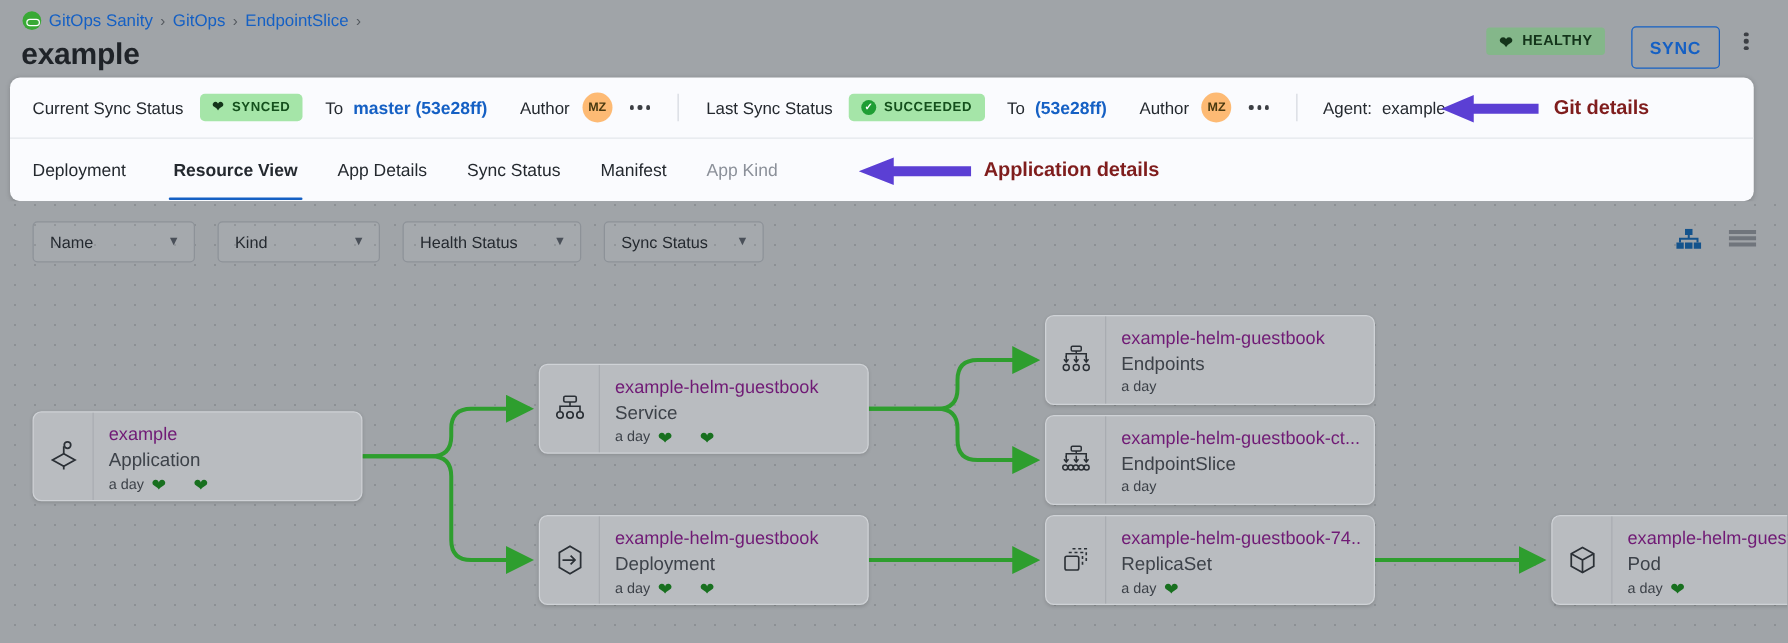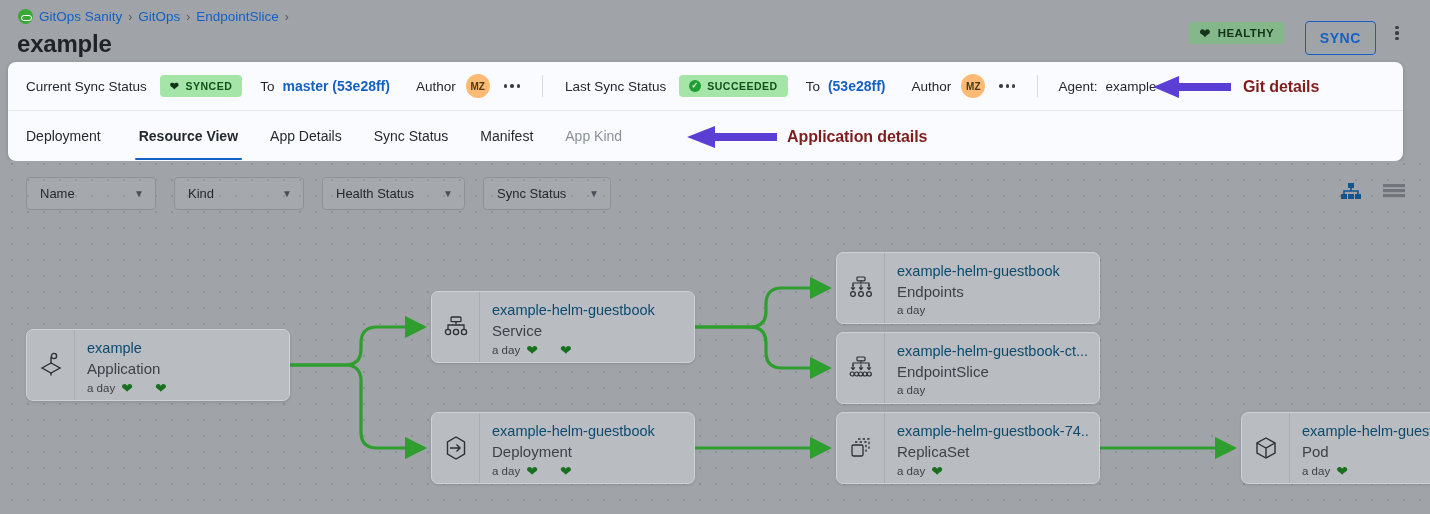--- a/index.html
+++ b/index.html
@@ -163,21 +163,21 @@
     box-shadow: 0 1px 3px rgba(0,0,0,0.13);
     display: flex; align-items: stretch; overflow: hidden;
   }
   .node-icon {
     width: 48px; flex: none; display: flex;
     align-items: center; justify-content: center;
     border-right: 1px solid #a9acb1;
   }
   .node-body { flex: 1; padding: 9px 10px 8px 12px; min-width: 0; }
   .node-title {
-    font-size: 14.5px; color: #0c4a6e; line-height: 1.25;
+    font-size: 14.5px; color: #701a75; line-height: 1.25;
     white-space: nowrap; overflow: hidden;
   }
   .node-kind { font-size: 15px; color: #3d4249; margin-top: 3px; }
   .node-meta {
     margin-top: 4px; display: flex; align-items: center; gap: 0;
     font-size: 11.5px; color: #3d4249;
   }
   .node-meta .age { margin-right: 6px; }
   .node-meta .h { color: #18701f; font-size: 14px; line-height: 1; }
   .gap-h { display: inline-block; width: 22px; }

